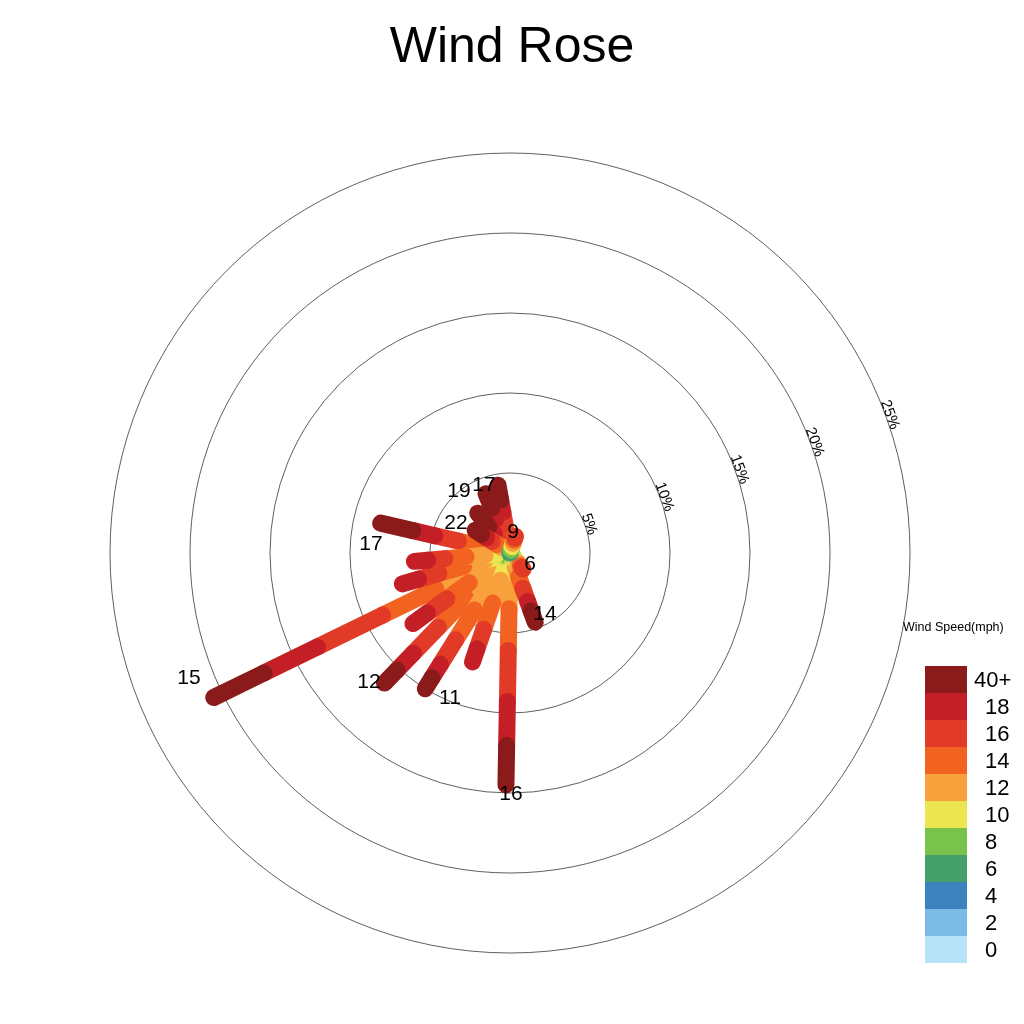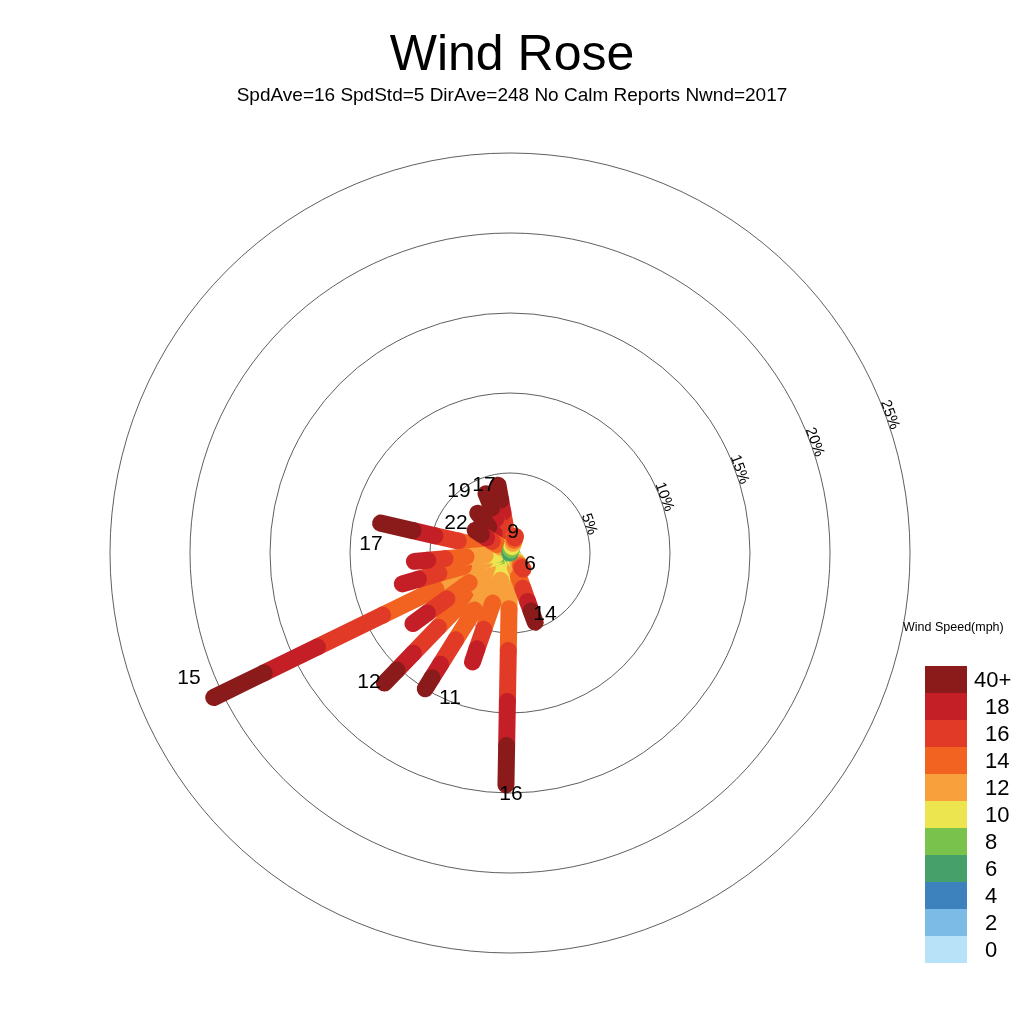--- a/index.html
+++ b/index.html
@@ -10,21 +10,21 @@
   #page {
     position: relative;
     width: 1024px;
     height: 1024px;
     background: #ffffff;
     font-family: "Liberation Sans", sans-serif;
     overflow: hidden;
   }
   #title {
     position: absolute;
-    top: 24px;
+    top: 16px;
     left: 0;
     width: 1024px;
     text-align: center;
     font-size: 50px;
     font-weight: 400;
     color: #000000;
     letter-spacing: 0px;
   }
   #subtitle {
     position: absolute;
@@ -86,21 +86,20 @@
   .legend-label.narrow {
     padding-left: 18px;
   }
 </style>
 </head>
 <body>
 
 <div id="page">
 
   <div id="title">Wind Rose</div>
-  <div id="subtitle">SpdAve=16  SpdStd=5  DirAve=248   No Calm Reports  Nwnd=2017</div>
 
   <svg id="plot-svg" width="1024" height="1024">
     <g id="grid-rings">
         <circle cx="510" cy="553" r="80" fill="none" stroke="#4d4d4d" stroke-width="0.9"></circle>
         <circle cx="510" cy="553" r="160" fill="none" stroke="#4d4d4d" stroke-width="0.9"></circle>
         <circle cx="510" cy="553" r="240" fill="none" stroke="#4d4d4d" stroke-width="0.9"></circle>
         <circle cx="510" cy="553" r="320" fill="none" stroke="#4d4d4d" stroke-width="0.9"></circle>
         <circle cx="510" cy="553" r="400" fill="none" stroke="#4d4d4d" stroke-width="0.9"></circle>
       </g>
     <g id="petals-group">

